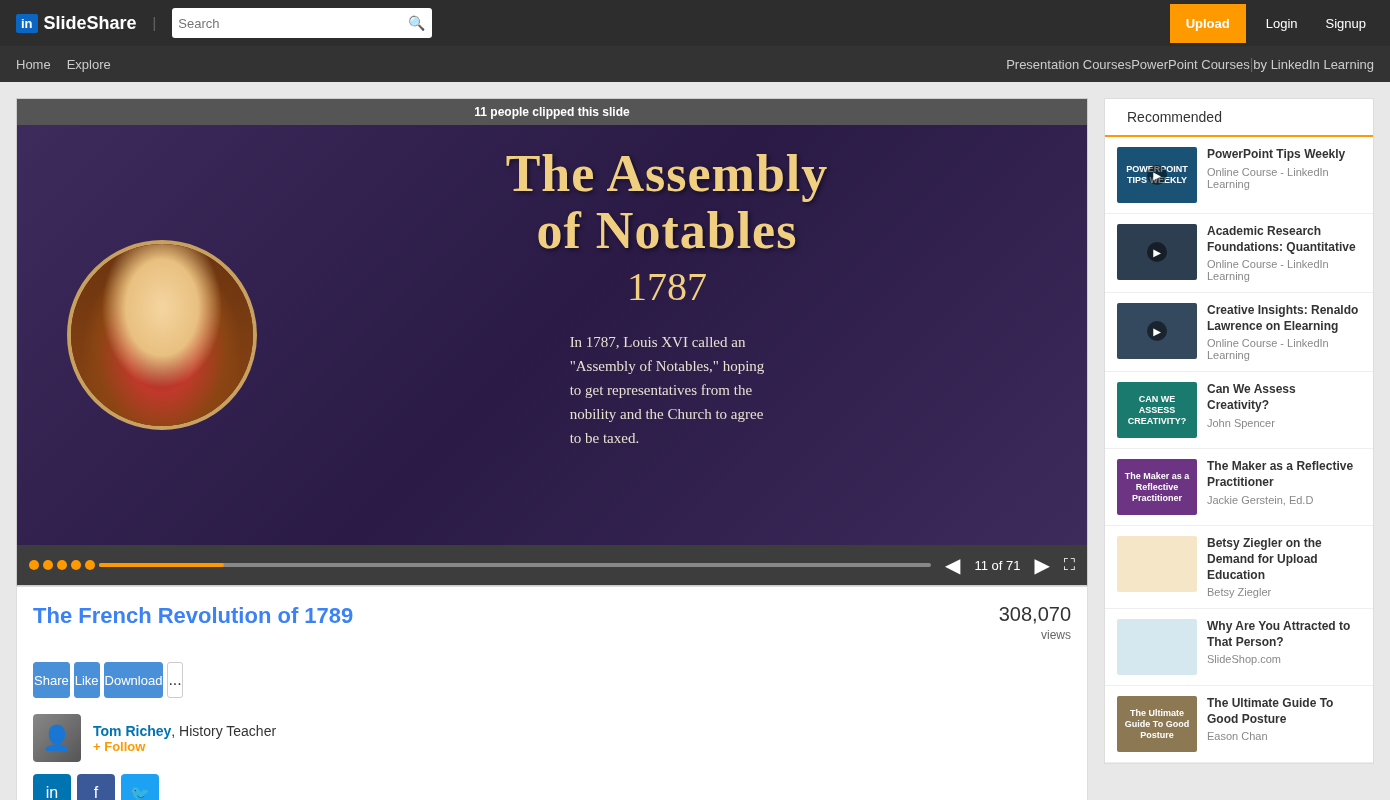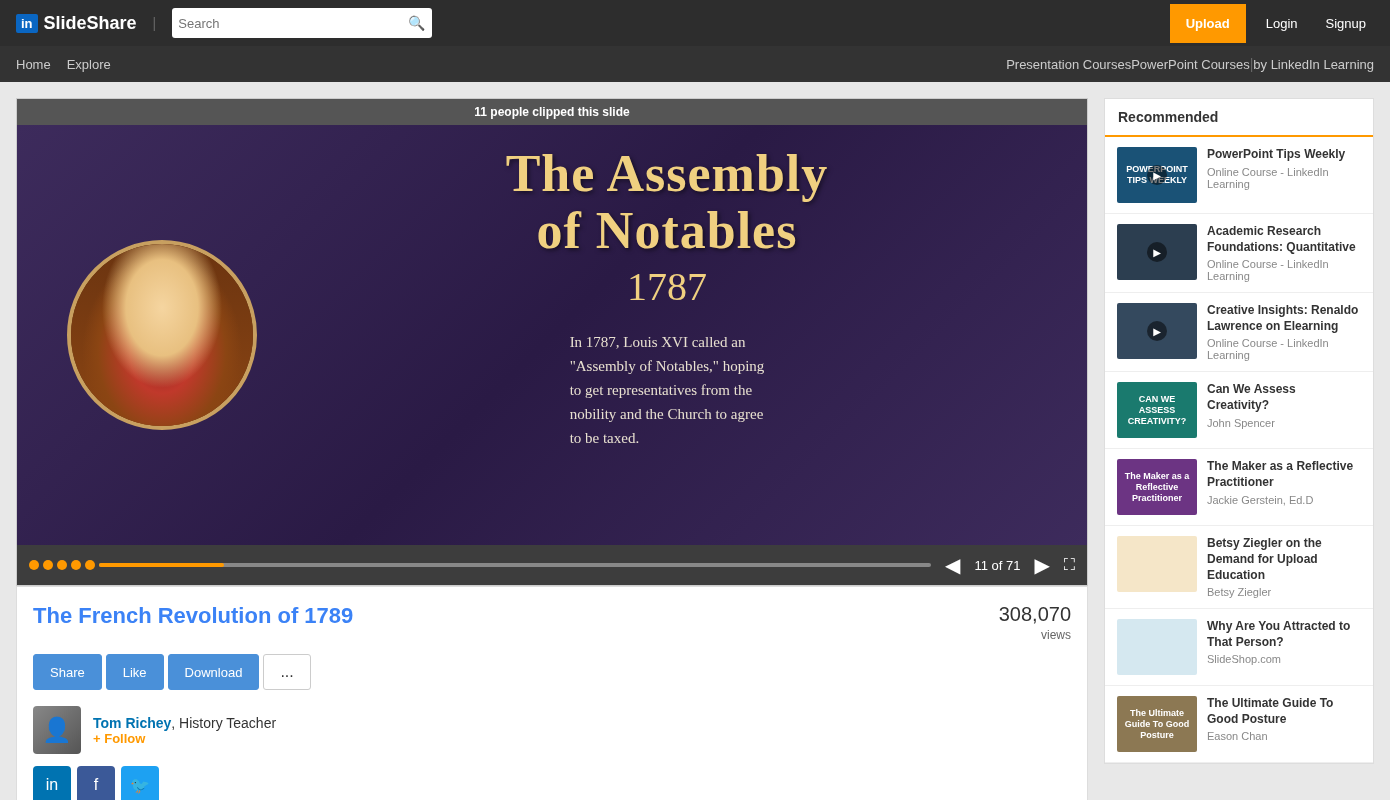--- a/index.html
+++ b/index.html
@@ -287,27 +287,28 @@
     }
     #views-label { font-size: 12px; color: #666; }
 
     
     #action-buttons {
       display: flex;
       gap: 4px;
       margin-bottom: 16px;
     }
     .action-btn {
-      padding: 8px 16px;
+      padding: 8px 0;
       border: 1px solid #ccc;
       border-radius: 3px;
       font-size: 13px;
       cursor: pointer;
       background: white;
       color: #333;
+      margin-top: 8px;
     }
     #share-btn { background: #4a90d9; color: white; border-color: #4a90d9; }
     #like-btn { background: #4a90d9; color: white; border-color: #4a90d9; }
     #download-btn { background: #4a90d9; color: white; border-color: #4a90d9; }
     #more-btn { font-size: 16px; }
 
     
     #author-section {
       display: flex;
       align-items: center;
@@ -367,24 +368,24 @@
     #facebook-share { background: #3b5998; }
     #twitter-share { background: #1da1f2; }
 
     
     #right-col { width: 270px; flex-shrink: 0; }
     #recommended-section {
       background: white;
       border: 1px solid #ddd;
     }
     #recommended-header {
-      padding: 10px 13px;
+      padding: 10px 22px;
       border-bottom: 2px solid #f90;
       font-size: 14px;
-      font-weight: bold;
+      font-weight: normal;
       color: #333;
     }
     .rec-item {
       display: flex;
       gap: 10px;
       padding: 10px 12px;
       border-bottom: 1px solid #eee;
       cursor: pointer;
       align-items: flex-start;
     }

